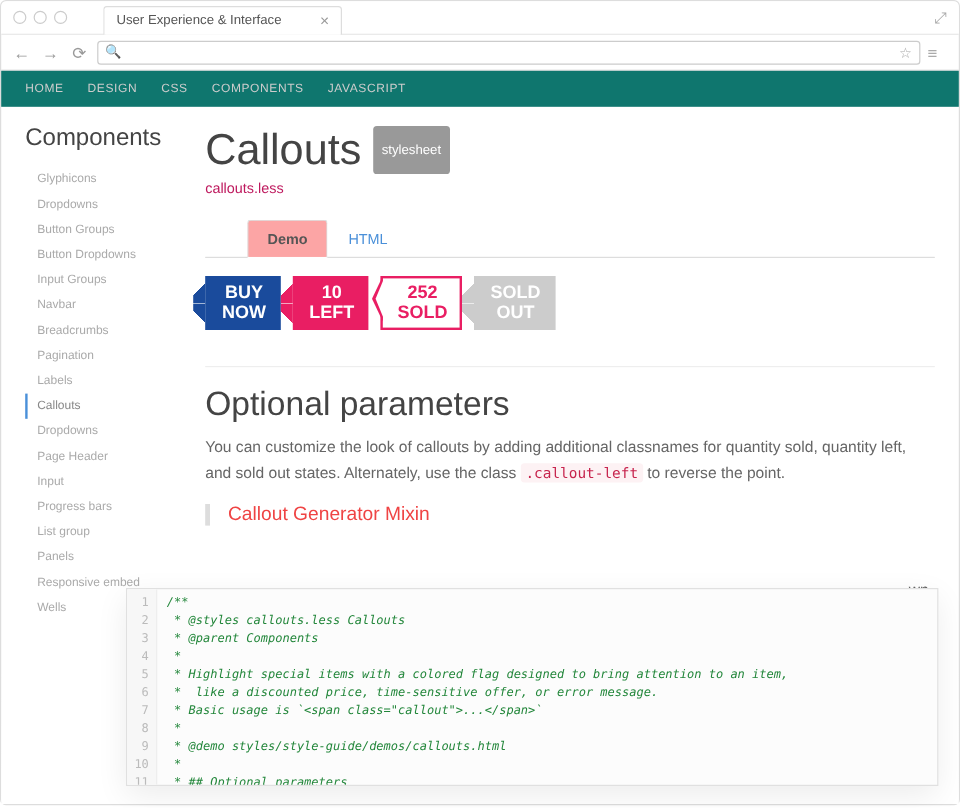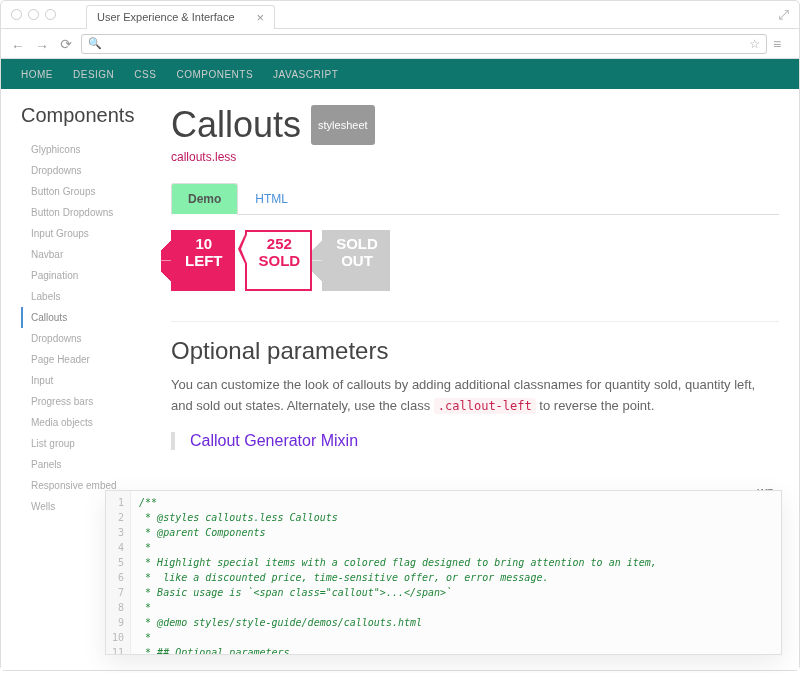--- a/index.html
+++ b/index.html
@@ -3,21 +3,21 @@
   <meta charset="utf-8">
   <style>
     * { margin: 0; padding: 0; box-sizing: border-box; }
     body { font-family: -apple-system, "Helvetica Neue", Arial, sans-serif; background: #fff; width: 800px; height: 673px; overflow: hidden; position: relative; }
     
     
     .browser-chrome { border: 1px solid #ddd; border-radius: 5px; height: 671px; background: #fff; }
     .titlebar { height: 28px; background: #fff; border-bottom: 1px solid #ddd; display: flex; align-items: center; padding: 0 10px; border-radius: 5px 5px 0 0; }
     .traffic-lights { display: flex; gap: 6px; }
     .traffic-light { width: 11px; height: 11px; border-radius: 50%; border: 1px solid #ccc; background: #fff; }
-    .tab { margin-left: 30px; background: #fff; border: 1px solid #ddd; border-bottom: none; padding: 4px 10px; font-size: 11px; color: #555; border-radius: 3px 3px 0 0; display: flex; align-items: center; gap: 22px; position: relative; top: 2px; }
+    .tab { margin-left: 30px; background: #fff; border: 1px solid #ddd; border-bottom: none; padding: 4px 10px; font-size: 11px; color: #555; border-radius: 3px 3px 0 0; display: flex; align-items: center; gap: 32px; position: relative; top: 2px; }
     .tab-close { color: #999; font-size: 13px; }
     .expand { margin-left: auto; color: #aaa; font-size: 13px; }
     .toolbar { height: 30px; border-bottom: 1px solid #ddd; display: flex; align-items: center; padding: 0 8px; gap: 6px; }
     .nav-btn { width: 18px; height: 18px; display: flex; align-items: center; justify-content: center; color: #999; font-size: 14px; }
     .urlbar { flex: 1; height: 20px; border: 1px solid #ccc; border-radius: 3px; display: flex; align-items: center; padding: 0 6px; }
     .urlbar-search { color: #aaa; font-size: 11px; }
     .star { color: #aaa; margin-left: auto; font-size: 12px; }
     .menu-btn { width: 18px; color: #aaa; font-size: 14px; }
     
     
@@ -37,40 +37,40 @@
     .main { flex: 1; padding-left: 15px; }
     .page-title { font-size: 36px; font-weight: 300; color: #444; display: flex; align-items: center; gap: 10px; margin-bottom: 4px; }
     .badge { background: #999; color: #fff; font-size: 11px; padding: 14px 7px; border-radius: 3px; font-weight: normal; }
     .file-label { color: #be185d; font-size: 12px; margin-bottom: 18px; }
     .description { font-size: 13px; color: #666; line-height: 1.6; margin-bottom: 15px; font-weight: 300; }
     .code-inline { background: #fdf2f4; color: #c7254e; padding: 1px 4px; border-radius: 3px; font-family: Menlo, monospace; font-size: 12px; }
     
     
     .tabs { display: flex; border-bottom: 1px solid #ddd; margin-bottom: 15px; }
     .tab-item { padding: 8px 16px; font-size: 12px; color: #4a90d9; border: 1px solid transparent; position: relative; top: 1px; }
-    .tab-item.active { color: #555; font-weight: bold; border: 1px solid #ddd; border-bottom-color: #fff; border-radius: 3px 3px 0 0; background: #86efac; }
+    .tab-item.active { color: #555; font-weight: bold; border: 1px solid #ddd; border-bottom-color: #fff; border-radius: 3px 3px 0 0; background: #fca5a5; margin-left: 35px; }
     
     
     .demo-row { display: flex; gap: 10px; margin-bottom: 30px; }
     .callout { position: relative; padding: 6px 12px 6px 14px; font-weight: bold; font-size: 15px; text-align: center; line-height: 1.1; }
     .callout::before { content: ''; position: absolute; left: -10px; top: 0; bottom: 0; width: 10px; }
     .callout-blue { background: #1a4b9c; color: #fff; }
     .callout-blue::before { background: linear-gradient(135deg, transparent 50%, #1a4b9c 50%) top, linear-gradient(45deg, transparent 50%, #1a4b9c 50%) bottom; background-size: 100% 50%; background-repeat: no-repeat; }
     .callout-pink { background: #e91e63; color: #fff; }
     .callout-pink::before { background: linear-gradient(135deg, transparent 50%, #e91e63 50%) top, linear-gradient(45deg, transparent 50%, #e91e63 50%) bottom; background-size: 100% 50%; background-repeat: no-repeat; }
-    .callout-outline-pink { background: #fff; color: #e91e63; border: 2px solid #e91e63; padding: 4px 10px 20px 12px; }
+    .callout-outline-pink { background: #fff; color: #e91e63; border: 2px solid #e91e63; padding: 4px 10px 4px 12px; }
     .callout-outline-pink::before { left: -9px; width: 0; height: 0; border-top: 19px solid transparent; border-bottom: 19px solid transparent; border-right: 9px solid #e91e63; top: -2px; background: none; }
     .callout-outline-pink::after { content: ''; position: absolute; left: -6px; top: 0; width: 0; height: 0; border-top: 17px solid transparent; border-bottom: 17px solid transparent; border-right: 7px solid #fff; }
     .callout-gray { background: #ccc; color: #fff; }
     .callout-gray::before { background: linear-gradient(135deg, transparent 50%, #ccc 50%) top, linear-gradient(45deg, transparent 50%, #ccc 50%) bottom; background-size: 100% 50%; background-repeat: no-repeat; }
     
-    .section-title { font-size: 24px; font-weight: 300; color: #444; margin: 10px 0; border-top: 1px solid #eee; padding-top: 15px; }
+    .section-title { font-size: 28px; font-weight: 300; color: #444; margin: 10px 0; border-top: 1px solid #eee; padding-top: 15px; }
     
     .mixin-block { border-left: 4px solid #ddd; padding-left: 15px; margin-top: 15px; }
-    .mixin-title { font-size: 16px; font-weight: 300; color: #6d28d9; margin-bottom: 8px; }
+    .mixin-title { font-size: 16px; font-weight: 300; color: #ef4444; margin-bottom: 8px; }
     
     
     .code-overlay { position: absolute; left: 105px; right: 18px; top: 490px; height: 165px; background: #fcfcfc; border: 1px solid #e0e0e0; box-shadow: 0 8px 25px rgba(0,0,0,0.08); display: flex; font-family: Menlo, monospace; font-size: 10px; overflow: hidden; }
     .gutter { background: #f7f7f7; color: #bbb; padding: 4px 6px; text-align: right; border-right: 1px solid #eee; }
     .gutter div { line-height: 1.5; }
     .code-body { padding: 4px 8px; color: #22863a; font-style: italic; white-space: pre; }
     .code-body div { line-height: 1.5; }
     
     .fade-bottom { position: absolute; bottom: 0; left: 0; right: 0; height: 120px; background: linear-gradient(to bottom, rgba(255,255,255,0), #fff); pointer-events: none; }
   </style>
@@ -112,48 +112,52 @@
   <div class="content">
     <div class="sidebar">
       <div class="sidebar-title">Components</div>
       <div id="sidebar-list">
           <div class="sidebar-item">Glyphicons</div>
           <div class="sidebar-item">Dropdowns</div>
           <div class="sidebar-item">Button Groups</div>
           <div class="sidebar-item">Button Dropdowns</div>
           <div class="sidebar-item">Input Groups</div>
           <div class="sidebar-item">Navbar</div>
+          <div class="sidebar-item">Breadcrumbs</div>
           <div class="sidebar-item">Pagination</div>
           <div class="sidebar-item">Labels</div>
           <div class="sidebar-item active">Callouts</div>
           <div class="sidebar-item">Dropdowns</div>
           <div class="sidebar-item">Page Header</div>
           <div class="sidebar-item">Input</div>
           <div class="sidebar-item">Progress bars</div>
-          <div class="sidebar-item">Media objects</div>
           <div class="sidebar-item">List group</div>
           <div class="sidebar-item">Panels</div>
           <div class="sidebar-item">Responsive embed</div>
           <div class="sidebar-item">Wells</div>
         </div>
     </div>
 
     <div class="main">
       <div class="page-title">
         <span>Callouts</span>
         <span class="badge">stylesheet</span>
       </div>
       <div class="file-label">callouts.less</div>
 
       <div class="tabs">
         <div class="tab-item active">Demo</div>
         <div class="tab-item">HTML</div>
       </div>
 
       <div class="demo-row">
+        <div class="callout callout-blue">
+          <div>BUY</div>
+          <div>NOW</div>
+        </div>
         <div class="callout callout-pink">
           <div>10</div>
           <div>LEFT</div>
         </div>
         <div class="callout callout-outline-pink">
           <div>252</div>
           <div>SOLD</div>
         </div>
         <div class="callout callout-gray">
           <div>SOLD</div>

